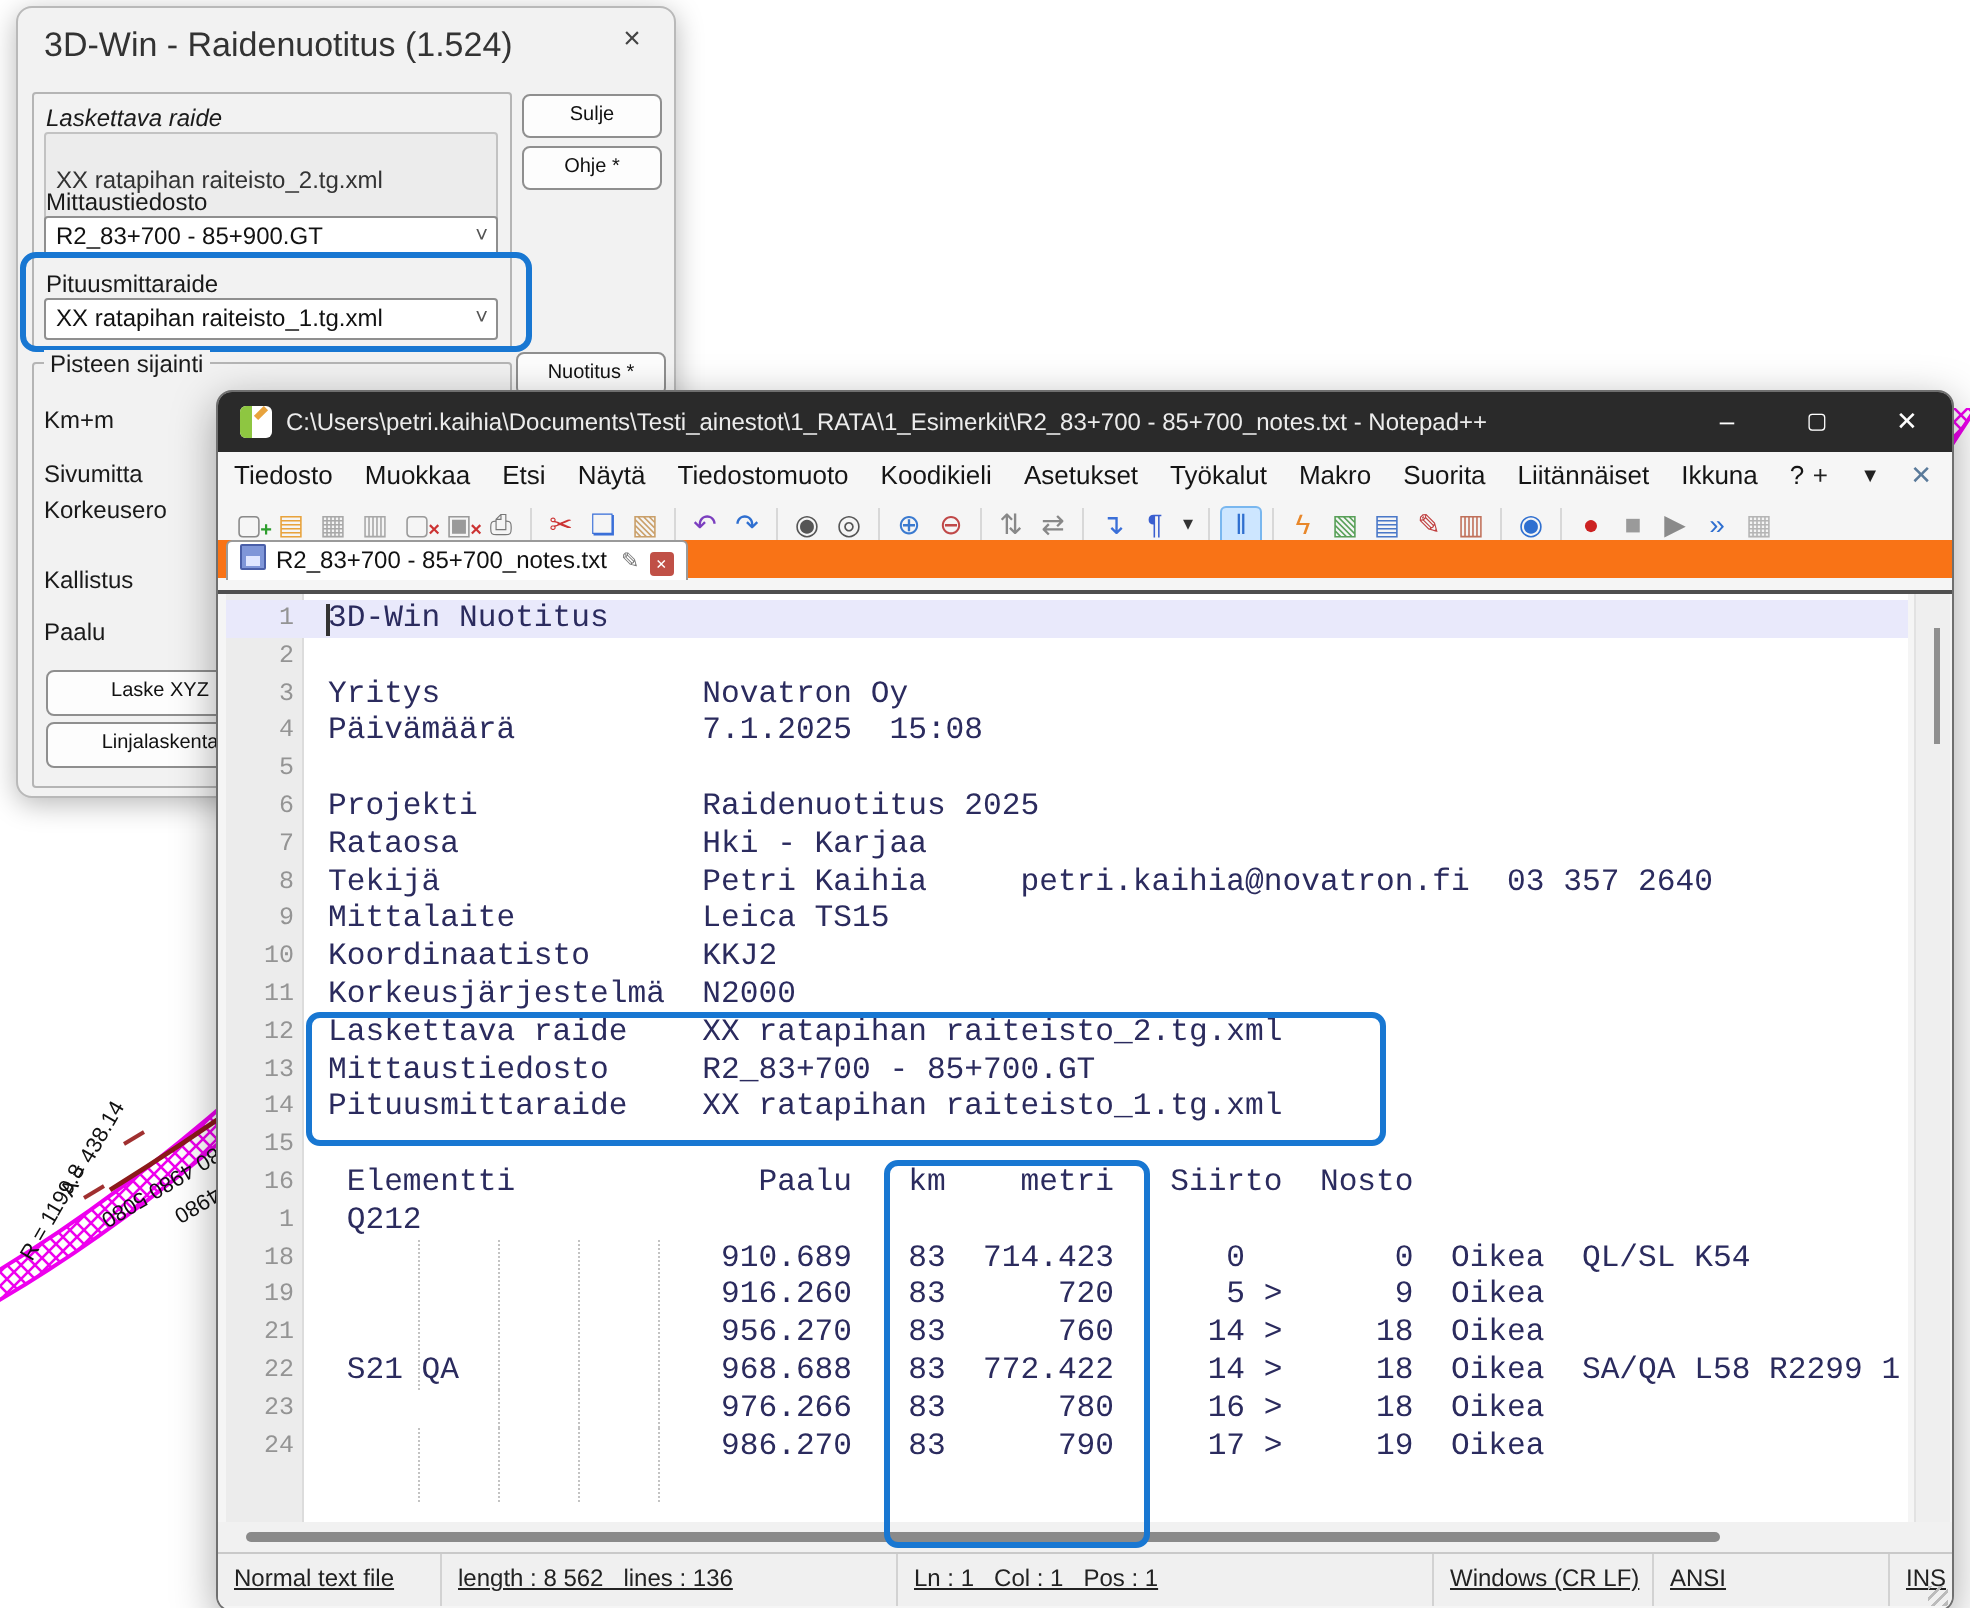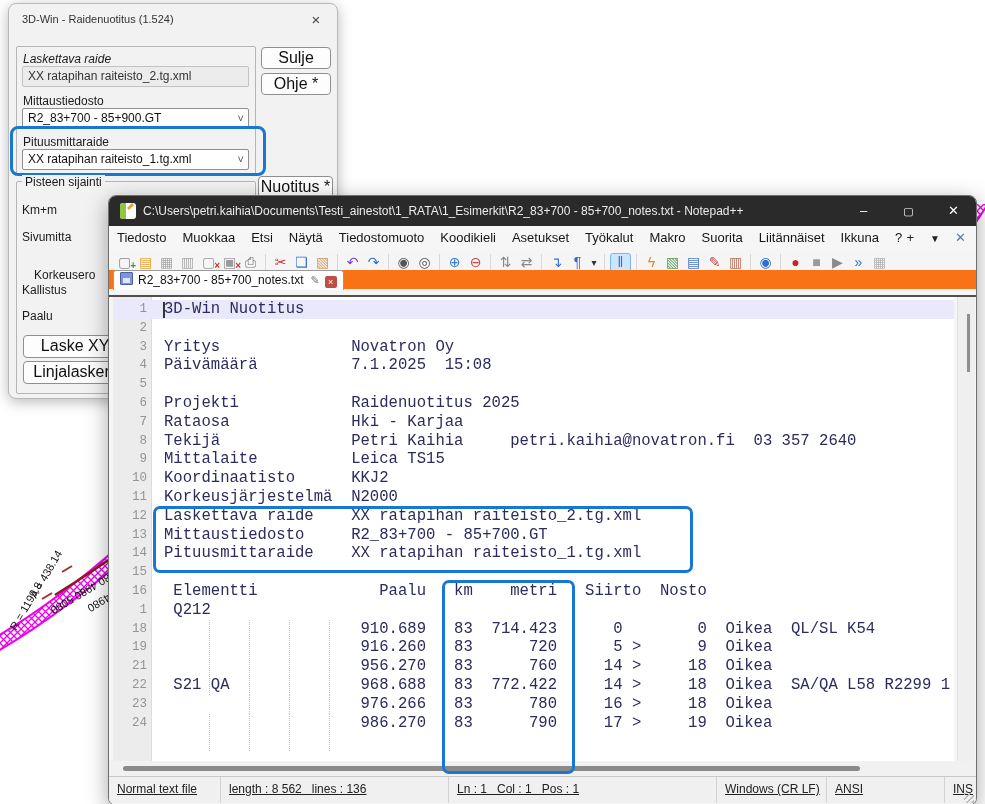--- a/index.html
+++ b/index.html
@@ -6,34 +6,34 @@
     font-family:"Liberation Sans",sans-serif;}
   .abs{position:absolute;}
   
   #cad-main{position:absolute;left:0;top:545px;width:135px;height:259px;z-index:1;}
   #cad-edge{position:absolute;left:956px;top:204px;width:29px;height:48px;z-index:1;}
   
   #dlg{position:absolute;left:8px;top:3px;width:328px;height:394px;background:#f2f2f2;
     border:1px solid #b9b9b9;border-radius:8px;box-shadow:0 3px 14px rgba(0,0,0,.28);z-index:10;
     font-size:12px;color:#1a1a1a;}
   #dlg .titlebar{position:absolute;left:0;top:0;right:0;height:32px;}
-  #dlg .title{position:absolute;left:13px;top:9px;font-size:11px;color:#333;}
+  #dlg .title{position:absolute;left:13px;top:9px;font-size:17px;color:#333;}
   #dlg .dlg-close{position:absolute;right:10px;top:5px;width:22px;height:22px;text-align:center;
     line-height:22px;font-size:15px;color:#444;}
   .groupbox{position:absolute;border:1px solid #b5b5b5;border-radius:2px;}
   .gb-label{position:absolute;background:#f2f2f2;padding:0 3px;}
-  .dlg-field{position:absolute;height:19px;line-height:19px;padding:0 5px;font-size:12px;
+  .dlg-field{position:absolute;height:19px;line-height:19px;padding:14px 5px;font-size:12px;
     background:#ececec;border:1px solid #c2c2c2;border-radius:2px;color:#333;
     white-space:nowrap;overflow:hidden;}
   .dlg-combo{position:absolute;height:19px;line-height:19px;padding:0 18px 0 5px;font-size:12px;
     background:#ffffff;border:1px solid #8f8f8f;border-radius:2px;color:#111;
     white-space:nowrap;overflow:hidden;}
   .combo-arrow{position:absolute;right:4px;top:0;color:#555;font-size:11px;}
   .dlg-btn{position:absolute;background:#fdfdfd;border:1px solid #8f8f8f;border-radius:4px;
-    text-align:center;font-size:16px;color:#111;line-height:20px;}
+    text-align:center;font-size:10px;color:#111;line-height:20px;}
   #dlg-hl{position:absolute;left:1px;top:122px;width:250px;height:44px;border:3px solid #1877d2;
     border-radius:8px;pointer-events:none;}
   .g2-item{position:absolute;left:13px;font-size:12px;color:#1a1a1a;}
   
   #np{position:absolute;left:108px;top:195px;width:867px;height:609px;z-index:20;
     border:1px solid #6f6f6f;border-radius:8px;box-shadow:0 6px 22px rgba(0,0,0,.35);
     background:#f5f5f5;overflow:hidden;}
   #np-title{position:absolute;left:0;top:0;right:0;height:30px;background:#2a2a2a;}
   #np-icon{position:absolute;left:11px;top:7px;width:16px;height:16px;background:#fff;
     border-radius:3px;overflow:hidden;}
@@ -161,21 +161,21 @@
 
   <div class="dlg-btn" style="left:252px;top:43px;width:68px;height:20px;">Sulje</div>
   <div class="dlg-btn" style="left:252px;top:69px;width:68px;height:20px;">Ohje *</div>
   <div class="dlg-btn" style="left:249px;top:172px;width:73px;height:20px;">Nuotitus *</div>
 
   <div class="groupbox" style="left:7px;top:177px;width:238px;height:211px;"></div>
   <span class="gb-label" style="left:13px;top:171px;">Pisteen sijainti</span>
   <div id="g2-items">
       <span class="g2-item" style="top: 199px;">Km+m</span>
       <span class="g2-item" style="top: 225.5px;">Sivumitta</span>
-      <span class="g2-item" style="top: 264px; margin-left: 12px;">Korkeusero</span>
+      <span class="g2-item" style="top: 244px;">Korkeusero</span>
       <span class="g2-item" style="top: 278.5px;">Kallistus</span>
       <span class="g2-item" style="top: 305px;">Paalu</span>
     </div>
   <div class="dlg-btn" style="left:14px;top:331px;width:112px;height:21px;">Laske XYZ</div>
   <div class="dlg-btn" style="left:14px;top:357px;width:112px;height:21px;">Linjalaskenta</div>
 </div>
 
 <div id="np">
   <div id="np-title">
     <span id="np-icon">

